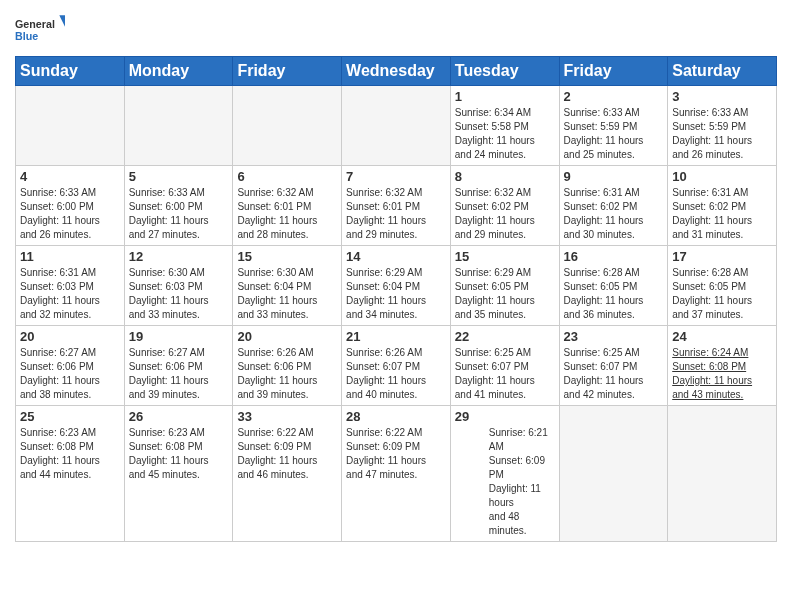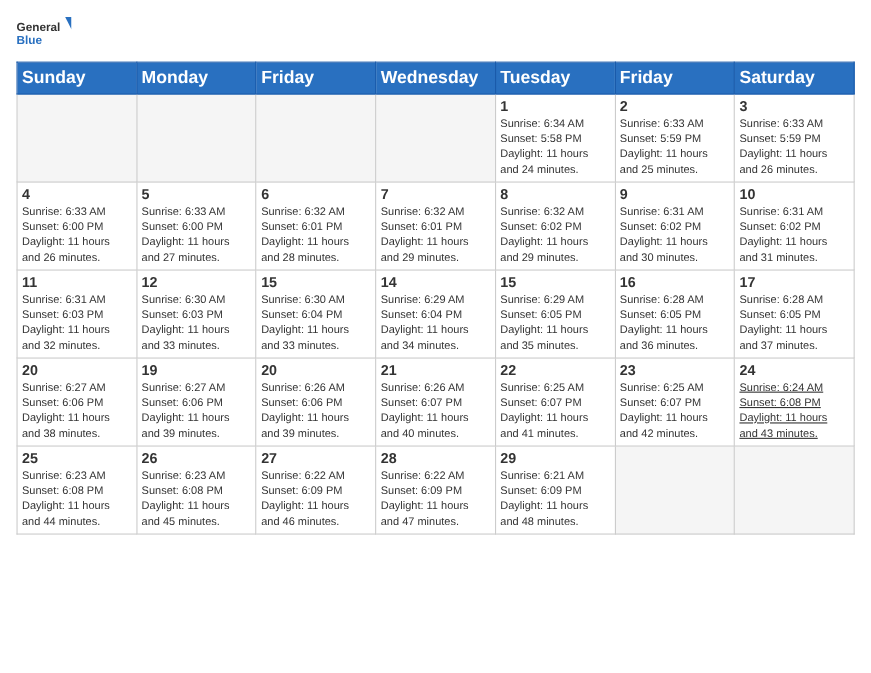--- a/index.html
+++ b/index.html
@@ -293,36 +293,36 @@
 and 44 minutes.</div>
         </td>
         <td>
           <span class="day-num">26</span>
           <div class="cell-info" style="white-space: pre-line;">Sunrise: 6:23 AM
 Sunset: 6:08 PM
 Daylight: 11 hours
 and 45 minutes.</div>
         </td>
         <td>
-          <span class="day-num">27</span>
+          <span class="day-num">33</span>
           <div class="cell-info" style="white-space: pre-line;">Sunrise: 6:22 AM
 Sunset: 6:09 PM
 Daylight: 11 hours
 and 46 minutes.</div>
         </td>
         <td>
           <span class="day-num">28</span>
           <div class="cell-info" style="white-space: pre-line;">Sunrise: 6:22 AM
 Sunset: 6:09 PM
 Daylight: 11 hours
 and 47 minutes.</div>
         </td>
         <td>
           <span class="day-num">29</span>
-          <div class="cell-info" style="white-space: pre-line;">Sunrise: 6:21 AM
+          <div class="cell-info" style="white-space: pre-line; margin-left: 34px;">Sunrise: 6:21 AM
 Sunset: 6:09 PM
 Daylight: 11 hours
 and 48 minutes.</div>
         </td>
         <td class="empty"></td>
         <td class="empty"></td>
       </tr>
     </tbody>
 </table>
 

